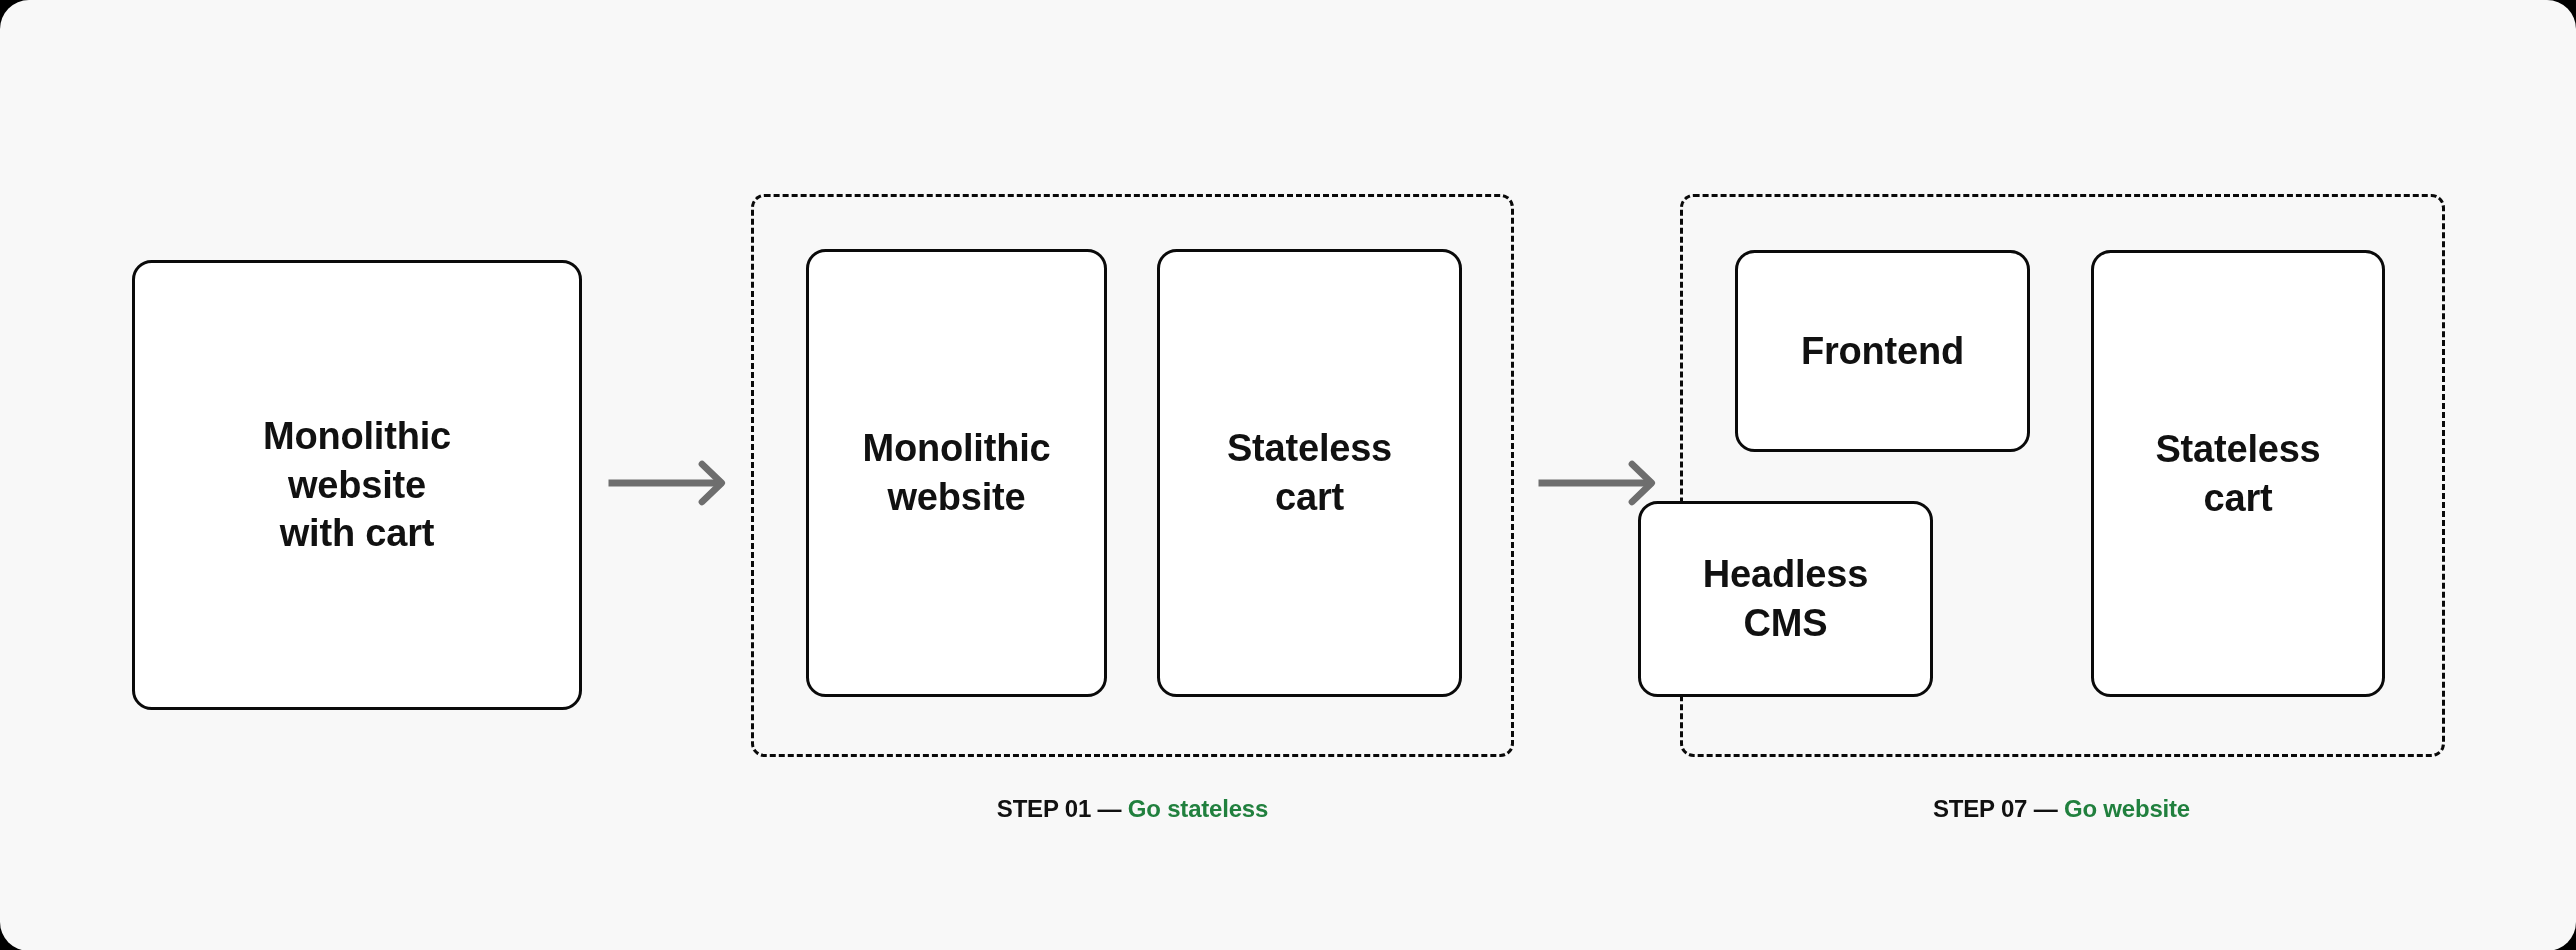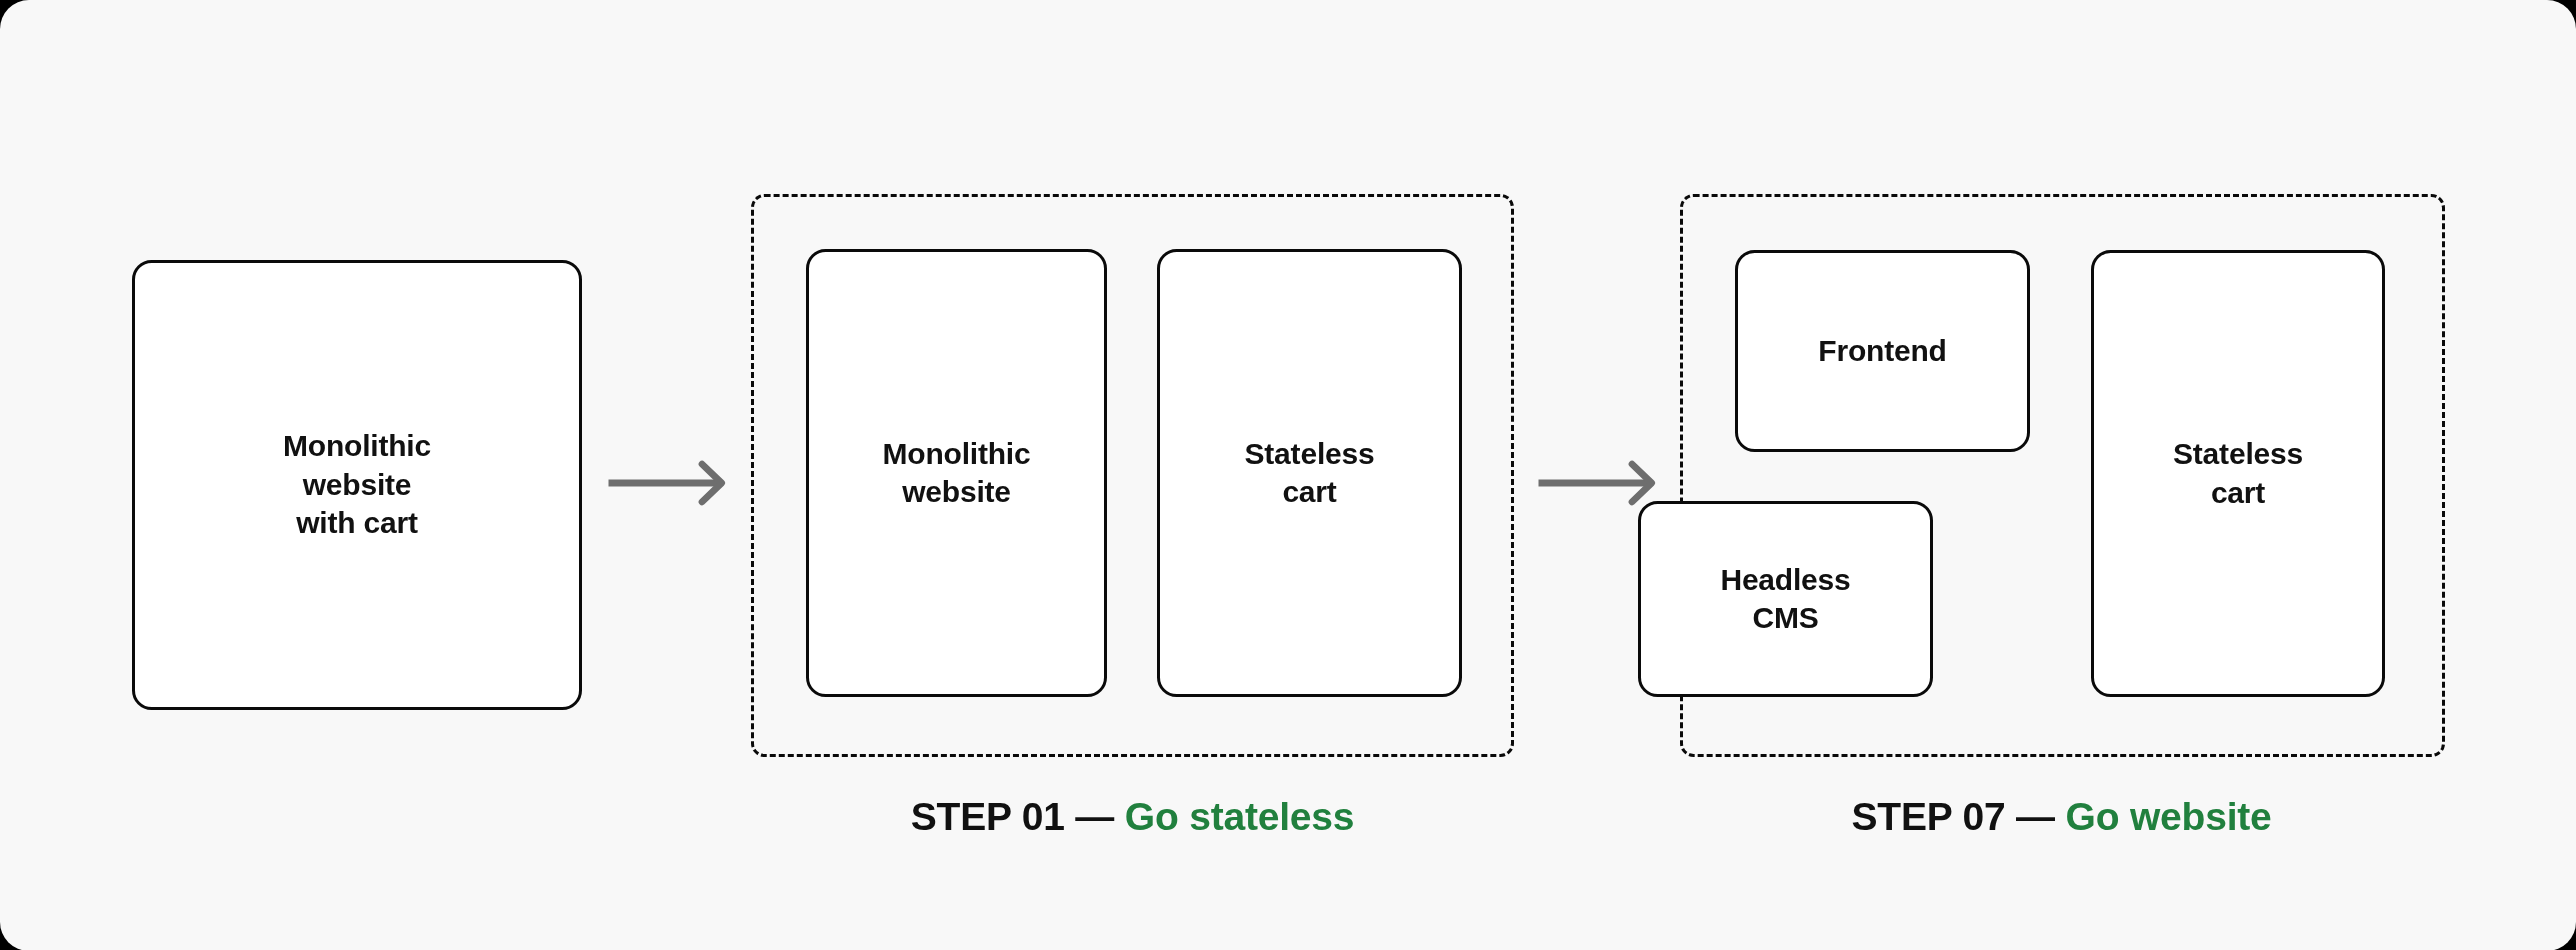--- a/index.html
+++ b/index.html
@@ -30,21 +30,21 @@
     background: #FFFFFF;
     border: 3.8px solid #0A0A0A;
     border-radius: 19.6px;
     display: flex;
     align-items: center;
     justify-content: center;
     text-align: center;
   }
   .card-label {
     font-weight: bold;
-    font-size: 30px;
+    font-size: 38px;
     line-height: 1.28;
     color: #111111;
     letter-spacing: -0.2px;
     white-space: pre-line;
   }
 
   
   #card-monolith-with-cart {
     left: 132px;
     top: 260px;
@@ -116,21 +116,21 @@
   }
   #arrow-1 { left: 607px; }
   #arrow-2 { left: 1537px; }
 
   
   .step-caption {
     position: absolute;
     top: 795px;
     width: 763px;
     text-align: center;
-    font-size: 39px;
+    font-size: 24px;
     font-weight: bold;
     letter-spacing: -0.2px;
     white-space: nowrap;
   }
   #caption-step-01 { left: 751px; }
   #caption-step-02 { left: 1680px; }
   .caption-prefix { color: #111111; }
   .caption-accent { color: #21803E; }
 </style>
 </head>

